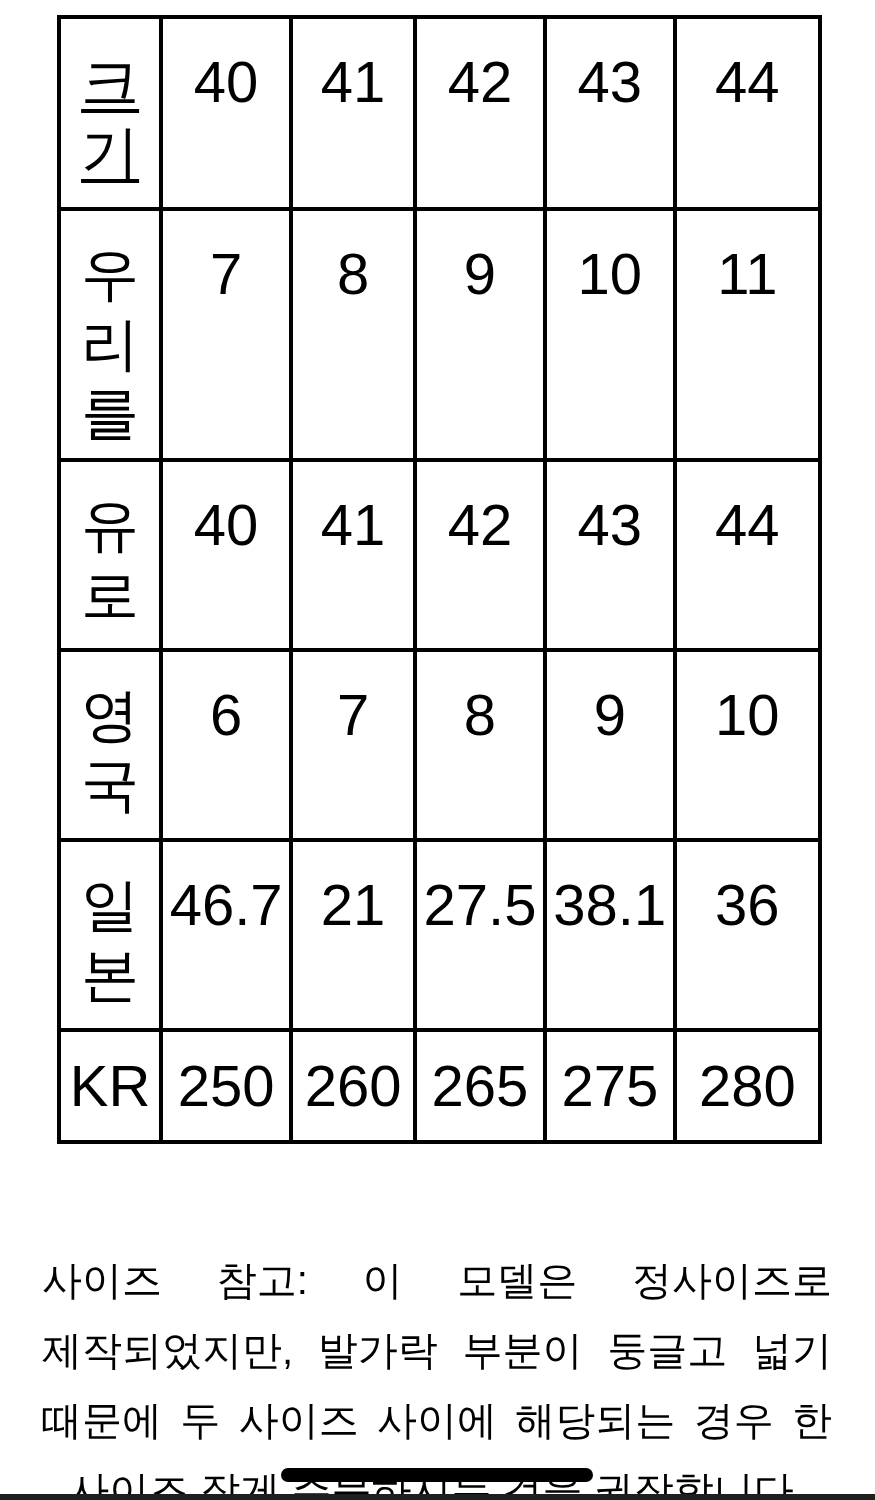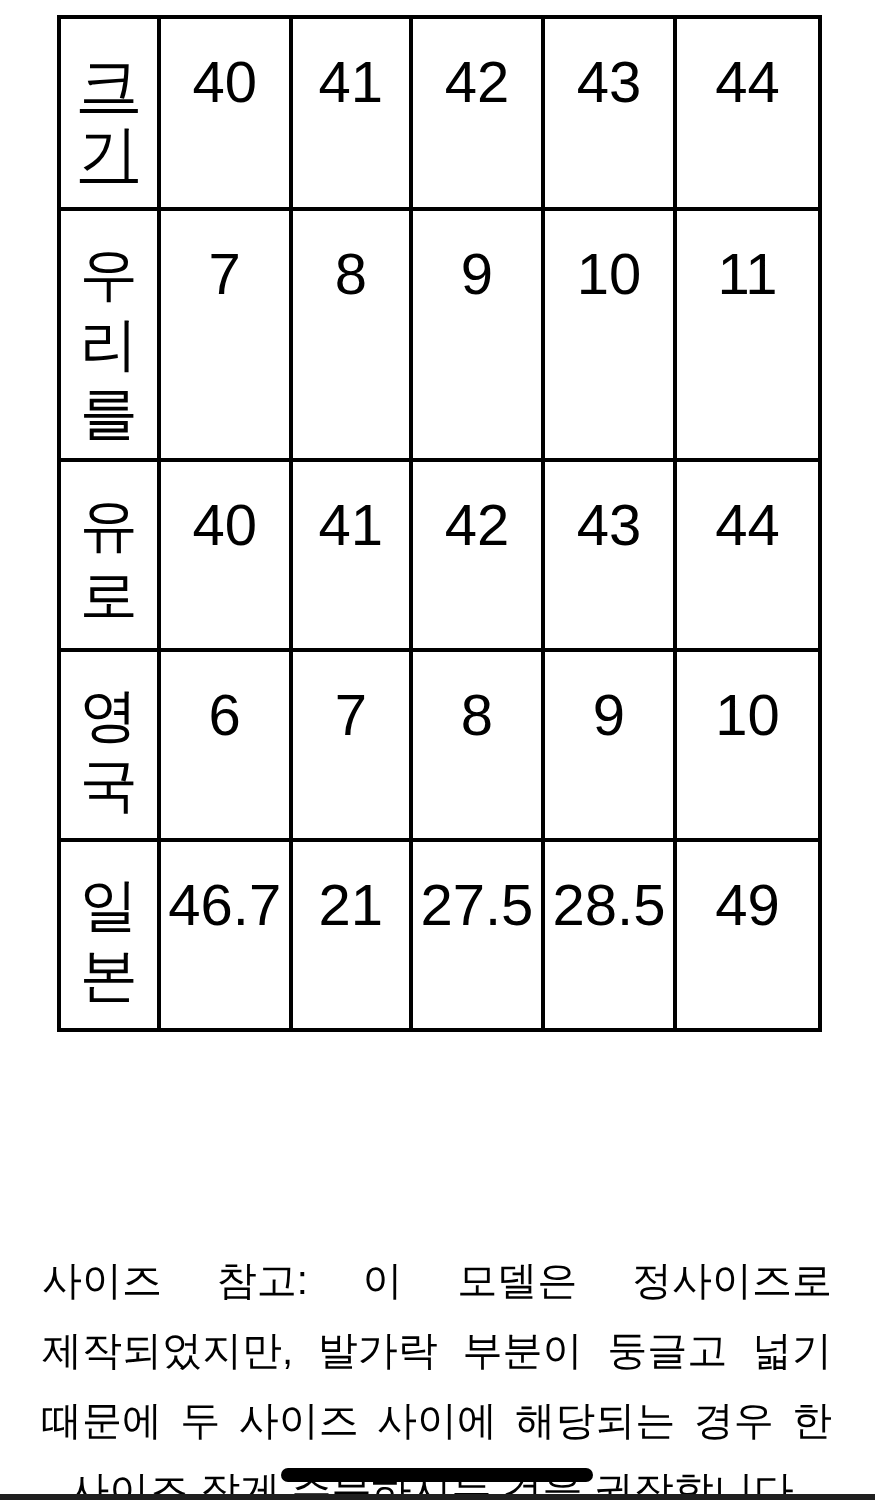--- a/index.html
+++ b/index.html
@@ -150,22 +150,30 @@
         <td>8</td>
         <td>9</td>
         <td>10</td>
       </tr>
       <tr class="r4">
         <td class="hdr">일
 본</td>
         <td>46.7</td>
         <td>21</td>
         <td>27.5</td>
-        <td>28.5</td>
-        <td>49</td>
+        <td>38.1</td>
+        <td>36</td>
+      </tr>
+      <tr class="r5">
+        <td class="hdr">KR</td>
+        <td>250</td>
+        <td>260</td>
+        <td>265</td>
+        <td>275</td>
+        <td>280</td>
       </tr>
     </tbody>
   </table>
 </div>
 
 <p class="note">사이즈 참고: 이 모델은 정사이즈로 제작되었지만, 발가락 부분이 둥글고 넓기 때문에 두 사이즈 사이에 해당되는 경우 한 사이즈 작게 주문하시는 것을 권장합니다.</p>
 
 <div class="marker-bar"></div>
 
 <div class="bottom-divider"></div>

